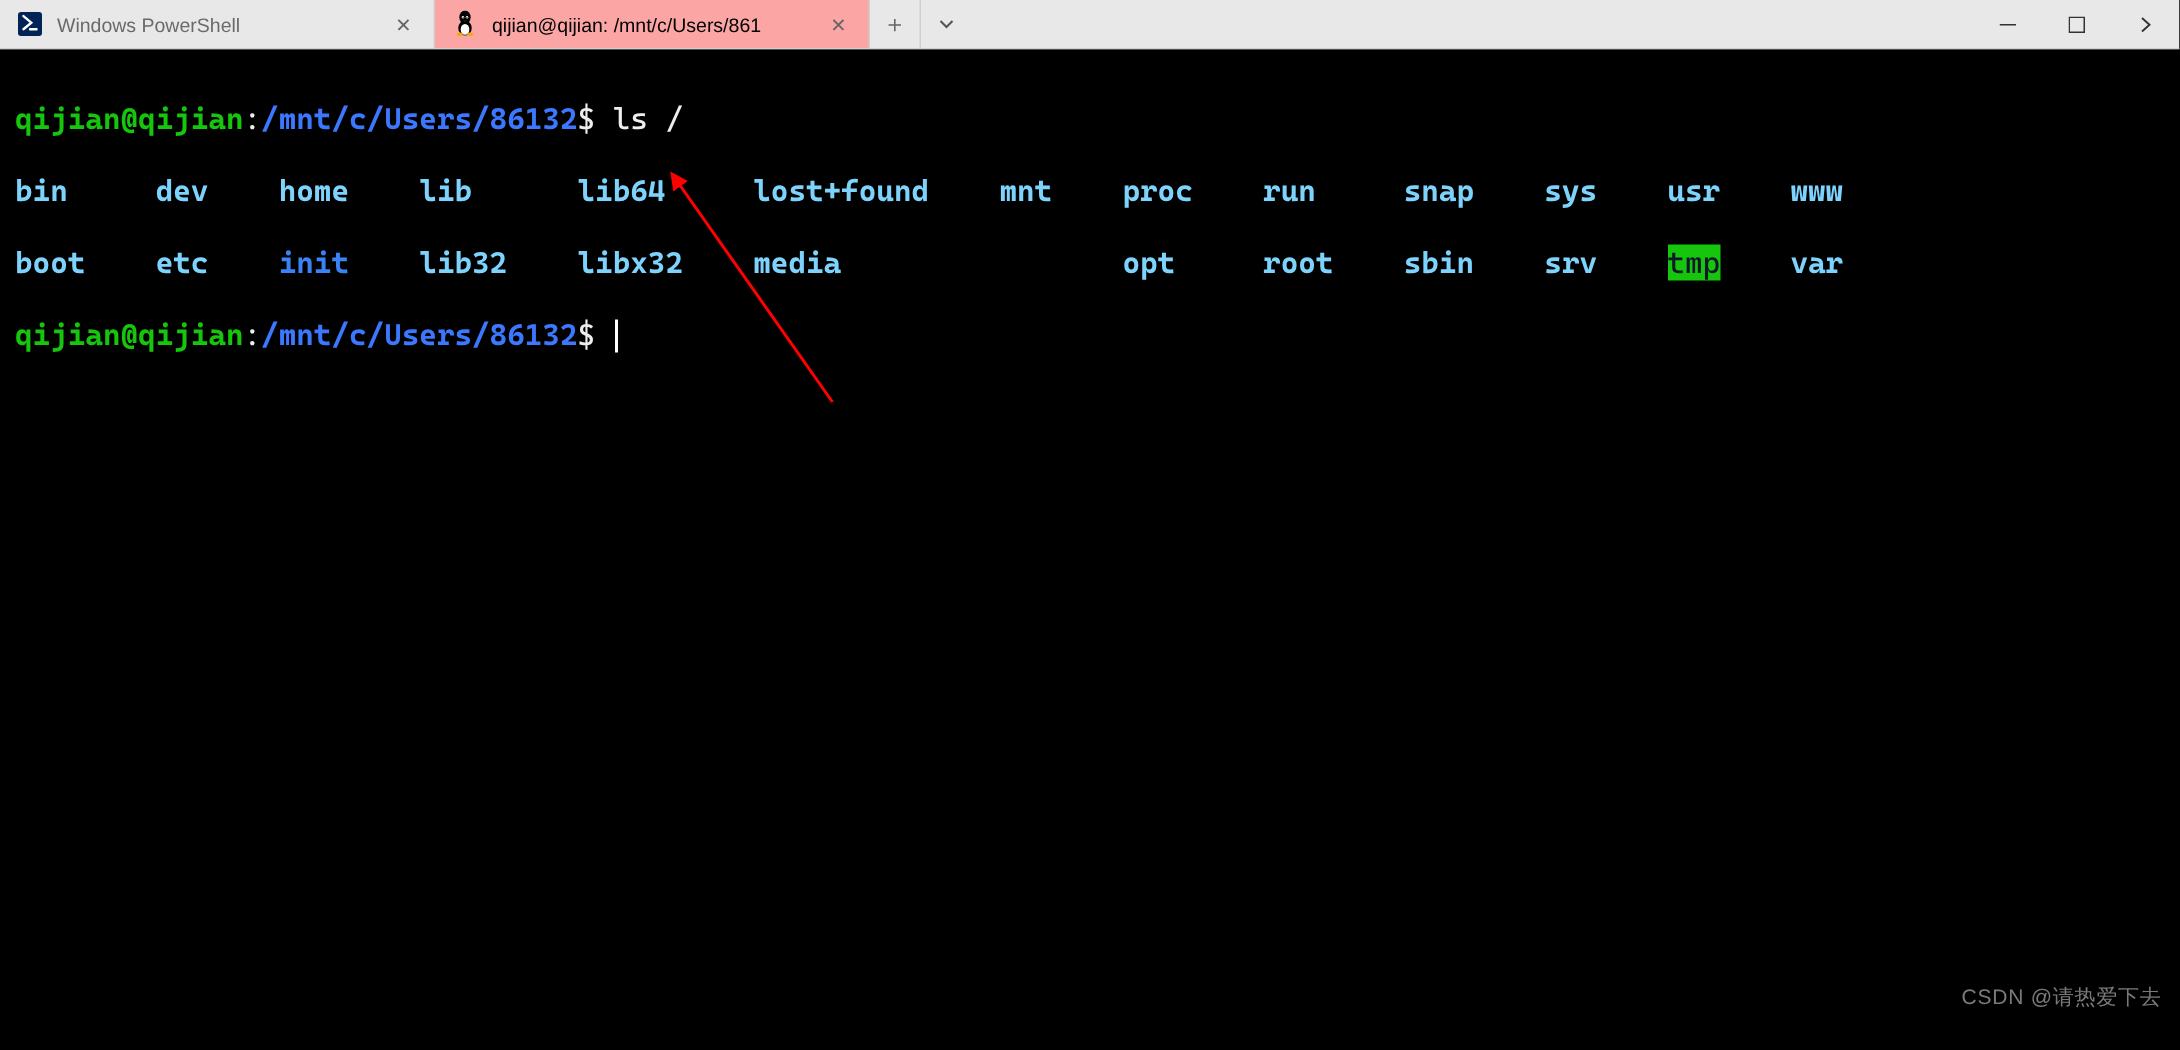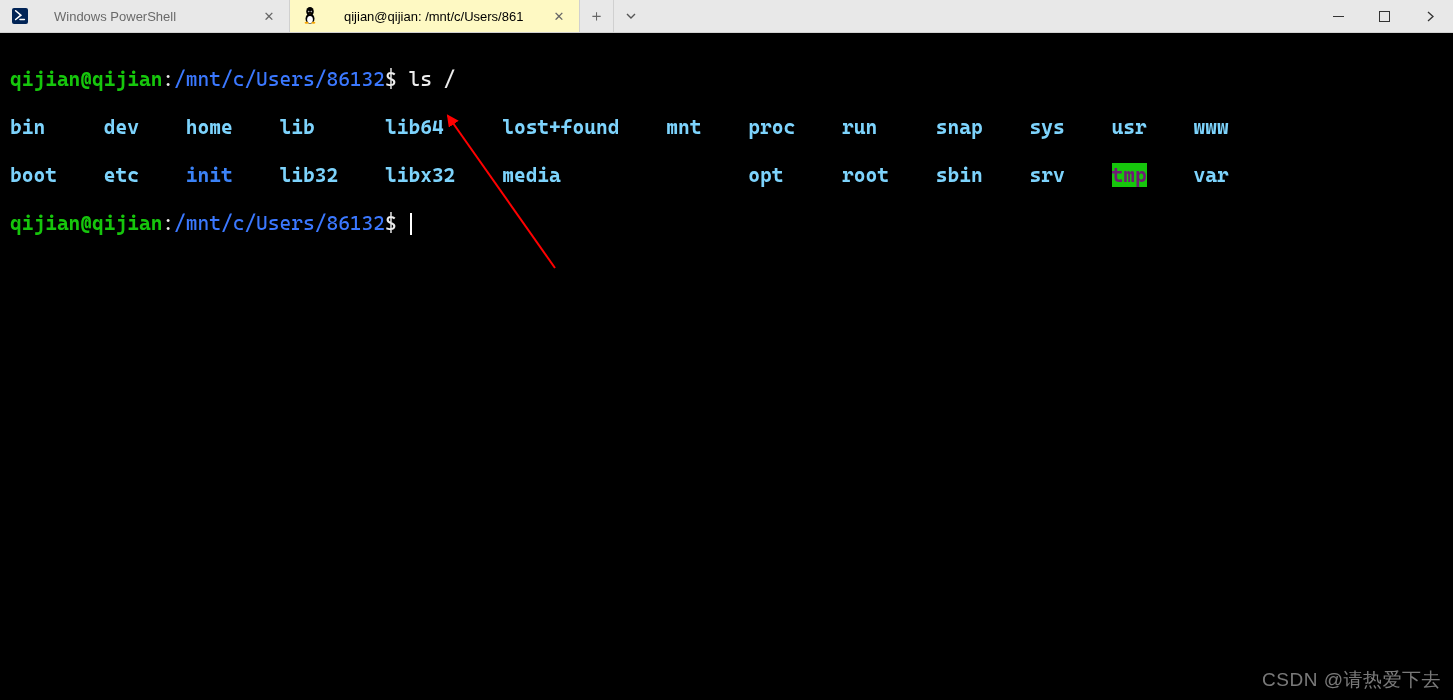--- a/index.html
+++ b/index.html
@@ -18,28 +18,28 @@
       background: #e8e8e8;
       display: flex;
       align-items: stretch;
       border-bottom: 1px solid #d0d0d0;
     }
     .tab {
       display: flex;
       align-items: center;
       padding: 0 12px 0 12px;
       min-width: 290px;
-      gap: 26px;
+      gap: 10px;
       background: #e8e8e8;
       color: #6a6a6a;
       position: relative;
       border-right: 1px solid #d0d0d0;
     }
     .tab.active {
-      background: #fef9c3;
+      background: #fca5a5;
       color: #000;
     }
     .tab-icon {
       width: 16px; height: 16px;
       display: flex; align-items: center; justify-content: center;
     }
     .tab-icon.ps {
       background: #012456;
       color: #fff;
       font-size: 10px;
@@ -91,29 +91,29 @@
       padding: 10px 10px;
       font-family: "Cascadia Mono", Consolas, monospace;
       font-size: 20px;
       line-height: 24px;
       color: #ccc;
       white-space: pre;
       position: relative;
       height: calc(100% - 33px);
     }
     .prompt-user { color: #16c60c; font-weight: bold; margin-top: 37px; }
-    .prompt-path { color: #3b78ff; font-weight: normal; }
+    .prompt-path { color: #3b78ff; font-weight: bold; }
     .cmd { color: #eee; }
 
     .ls-output {
       white-space: pre;
     }
     .ls-dir { color: #7dd3fc; font-weight: bold; }
     .ls-exec { color: #3b82f6; font-weight: bold; }
-    .ls-sticky { background: #16c60c; color: #701a75; font-weight: bold; }
+    .ls-sticky { background: #16c60c; color: #0f172a; font-weight: normal; }
 
     .cursor {
       display: inline-block;
       width: 2px;
       height: 22px;
       background: #fff;
       vertical-align: text-bottom;
       margin-left: 2px;
     }
 
@@ -121,23 +121,23 @@
     .arrow {
       position: absolute;
       left: 440px;
       top: 75px;
       pointer-events: none;
     }
 
     .watermark {
       position: absolute;
       right: 12px;
-      bottom: 8px;
+      bottom: 24px;
       color: rgba(220,220,220,0.55);
-      font-size: 19px;
+      font-size: 14px;
       font-family: sans-serif;
       letter-spacing: 0.5px;
     }
   </style>
 </head>
 <body>
 
 <div class="tabbar">
   <div class="tab">
     <span class="tab-icon ps">

